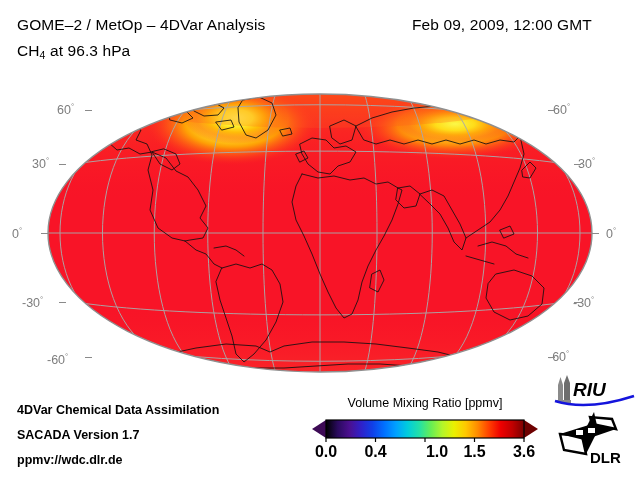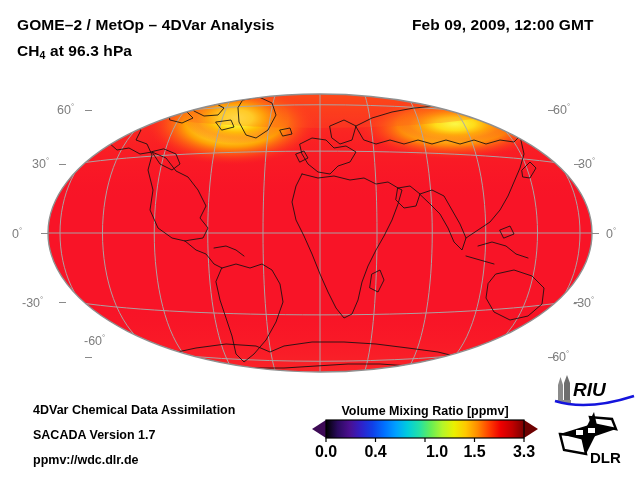--- a/index.html
+++ b/index.html
@@ -1,39 +1,39 @@
 <!DOCTYPE html>
 <html><head>
 <meta charset="utf-8">
 <style>
   html,body{margin:0;padding:0;background:#fff;}
   body{width:640px;height:480px;position:relative;overflow:hidden;
        font-family:"Liberation Sans",sans-serif;color:#000;}
 
-  .hdr{position:absolute;font-weight:bold;font-size:15.5px;letter-spacing:.1px;white-space:nowrap;}
+  .hdr{position:absolute;font-weight:normal;font-size:15.5px;letter-spacing:.1px;white-space:nowrap;}
   #title-main{left:17px;top:16px;}
   #title-sub{left:17px;top:42px;}
   #title-date{left:412px;top:16px;}
   .sub{font-size:10.5px;vertical-align:-3px;}
 
   #map-area{position:absolute;left:0;top:78px;width:636px;height:310px;}
   #map-svg{position:absolute;left:0;top:0;}
 
   .lat-lbl{position:absolute;font-size:12.5px;color:#7d7d7d;font-weight:normal;white-space:nowrap;}
   .lat-lbl .deg{font-size:8px;vertical-align:5px;}
   .tickdash{position:absolute;background:#8a8a8a;height:1px;width:7px;}
 
-  .foot{position:absolute;left:17px;font-weight:bold;font-size:12.5px;white-space:nowrap;margin-left:16px;}
+  .foot{position:absolute;left:17px;font-weight:bold;font-size:12.5px;white-space:nowrap;}
   #foot-0{top:403px;}
   #foot-1{top:428px;}
   #foot-2{top:453px;}
 
   #cb-wrap{position:absolute;left:300px;top:396px;width:250px;height:76px;}
   #cb-title{position:absolute;left:0;top:0;width:250px;text-align:center;
-            font-weight:bold;font-size:12.5px;white-space:nowrap;margin-top:8px;}
+            font-weight:normal;font-size:12.5px;white-space:nowrap;}
   #cb-svg{position:absolute;left:0;top:22px;}
   #cb-ticklabels{position:absolute;left:0;top:47px;width:250px;height:20px;}
   .cb-tl{position:absolute;font-weight:bold;font-size:16px;transform:translateX(-50%);}
 
   #logos{position:absolute;left:552px;top:374px;width:86px;height:100px;}
   #riu-logo{position:absolute;left:0;top:0;}
   #dlr-logo{position:absolute;left:4px;top:36px;}
 </style>
 </head>
 <body>
@@ -178,21 +178,21 @@
                L316,288 L284,290 L252,290 L220,288 L192,284 Z"></path>
     </g>
 
     <ellipse cx="320" cy="155" rx="272" ry="139" fill="none" stroke="#8f8f8f" stroke-width="1.4"></ellipse>
   </svg>
 
   <div class="lat-lbl" style="left:57px;top:24px;"><span>60</span><span class="deg">°</span></div>
   <div class="lat-lbl" style="left:32px;top:78px;"><span>30</span><span class="deg">°</span></div>
   <div class="lat-lbl" style="left:12px;top:148px;"><span>0</span><span class="deg">°</span></div>
   <div class="lat-lbl" style="left:22px;top:217px;"><span>-30</span><span class="deg">°</span></div>
-  <div class="lat-lbl" style="left:47px;top:255px;margin-left:37px;"><span>-60</span><span class="deg">°</span></div>
+  <div class="lat-lbl" style="left:47px;top:274px;"><span>-60</span><span class="deg">°</span></div>
 
   <div class="lat-lbl" style="left:553px;top:24px;"><span>60</span><span class="deg">°</span></div>
   <div class="lat-lbl" style="left:578px;top:78px;"><span>30</span><span class="deg">°</span></div>
   <div class="lat-lbl" style="left:606px;top:148px;"><span>0</span><span class="deg">°</span></div>
   <div class="lat-lbl" style="left:573px;top:217px;"><span>-30</span><span class="deg">°</span></div>
   <div class="lat-lbl" style="left:548px;top:271px;"><span>-60</span><span class="deg">°</span></div>
 
   <div class="tickdash" style="left:85px;top:32px;"></div>
   <div class="tickdash" style="left:59px;top:86px;"></div>
   <div class="tickdash" style="left:41px;top:155px;"></div>
@@ -243,21 +243,21 @@
         <line x1="125" x2="125" y1="20" y2="24"></line>
         <line x1="174.5" x2="174.5" y1="20" y2="24"></line>
         <line x1="224" x2="224" y1="20" y2="24"></line>
       </g>
   </svg>
   <div id="cb-ticklabels">
       <div class="cb-tl" style="left: 26px;">0.0</div>
       <div class="cb-tl" style="left: 75.5px;">0.4</div>
       <div class="cb-tl" style="left: 137px;">1.0</div>
       <div class="cb-tl" style="left: 174.5px;">1.5</div>
-      <div class="cb-tl" style="left: 224px;">3.3</div>
+      <div class="cb-tl" style="left: 224px;">3.6</div>
     </div>
 </div>
 
 <div id="logos">
   <svg id="riu-logo" width="84" height="34" viewBox="0 0 84 34">
     <g>
       <path d="M6,28 L6,11 L8.5,3 L11,11 L11,28 Z" fill="#8a8a8a"></path>
       <path d="M12,28 L12,9 L15,1 L18,9 L18,28 Z" fill="#6e6e6e"></path>
       <rect x="5" y="26" width="14" height="3" fill="#8a8a8a"></rect>
     </g>

